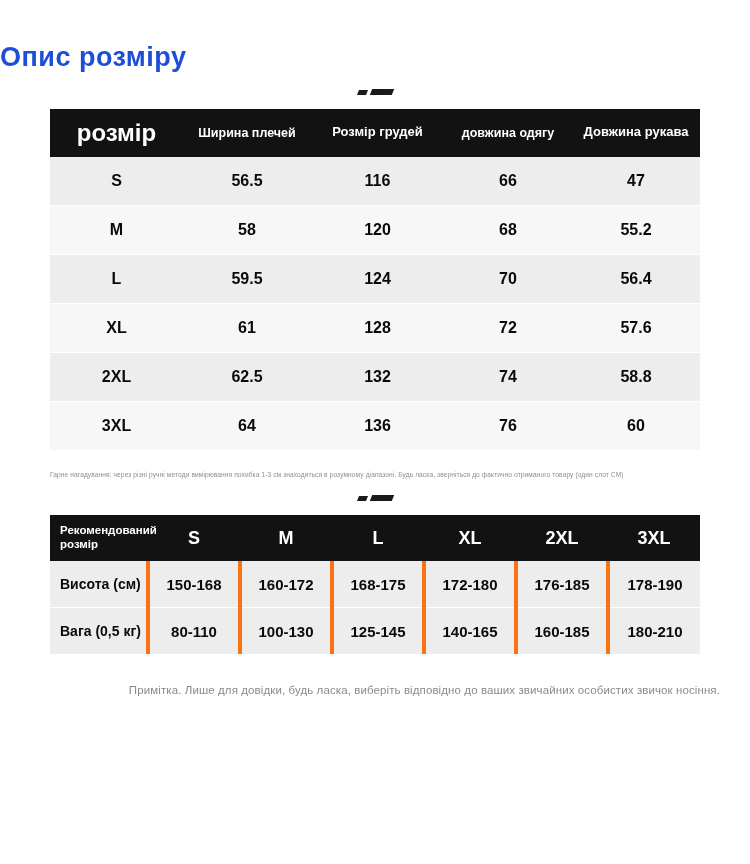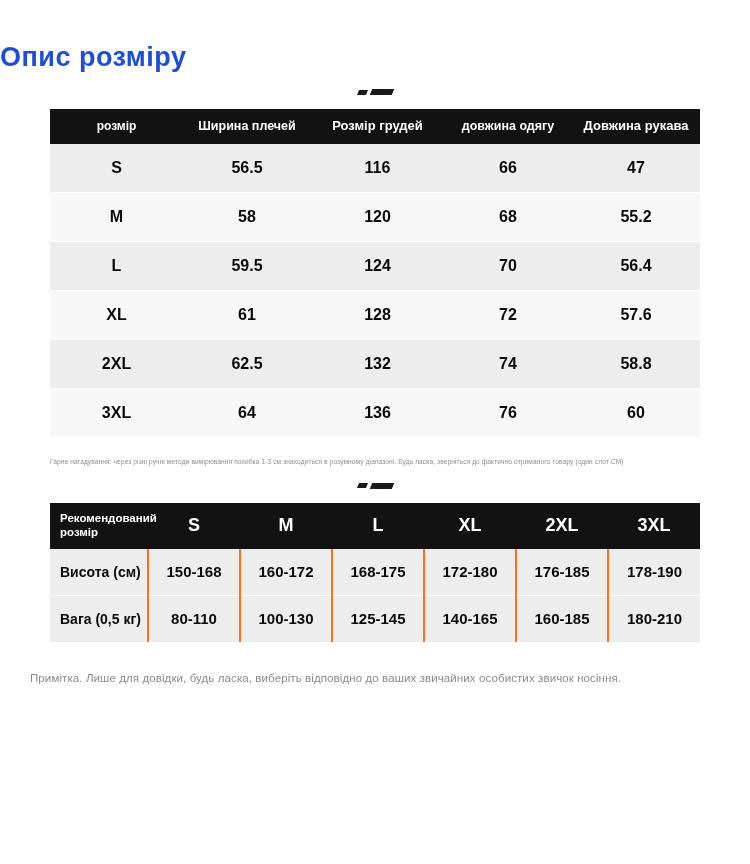--- a/index.html
+++ b/index.html
@@ -62,21 +62,21 @@
     background: #121212;
     color: #ffffff;
     font-weight: bold;
     text-align: center;
     vertical-align: middle;
     padding: 10px 4px;
     line-height: 1.15;
     border: none;
   }
   .size-table thead th.col-size {
-    font-size: 12px;
+    font-size: 24px;
   }
   .size-table thead th.col-other {
     font-size: 12.5px;
   }
   .size-table thead th.col-wide {
     font-size: 13px;
   }
   .size-table tbody td {
     text-align: center;
     font-size: 16px;
@@ -129,37 +129,37 @@
   .rec-table thead th.rec-size {
     font-size: 18px;
   }
   .rec-table tbody td {
     height: 44px;
     font-size: 15px;
     font-weight: bold;
     text-align: center;
     background: #ededed;
     border-bottom: 1px solid #ffffff;
-    border-right: 2px solid #f97316;
+    border-right: 4px solid #f97316;
     color: #0a0a0a;
   }
   .rec-table tbody td.rec-row-label {
     text-align: left;
     padding-left: 10px;
     font-size: 14px;
   }
   .rec-table tbody tr:last-child td { border-bottom: none; }
   .rec-table tbody td:last-child { border-right: none; }
 
   .note-bottom {
     width: 690px;
     margin: 30px auto 0;
     font-size: 11.5px;
     color: #8a8a8a;
-    text-align: left;
+    text-align: right;
     letter-spacing: 0.1px;
   }
 </style>
 </head>
 <body>
 
 <div class="page">
 
   <div class="title-1">Опис розміру</div>
 

